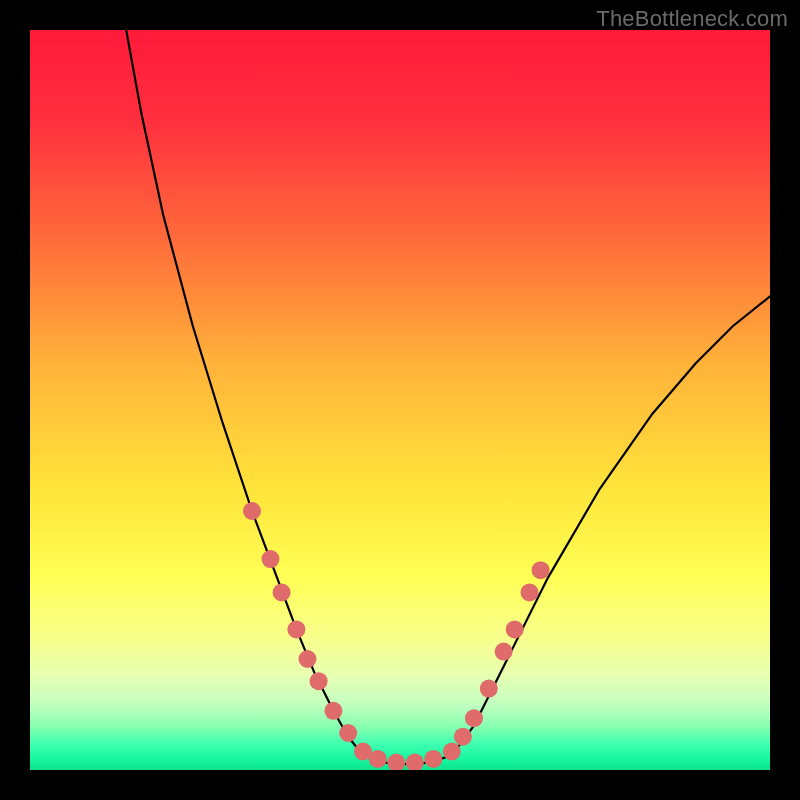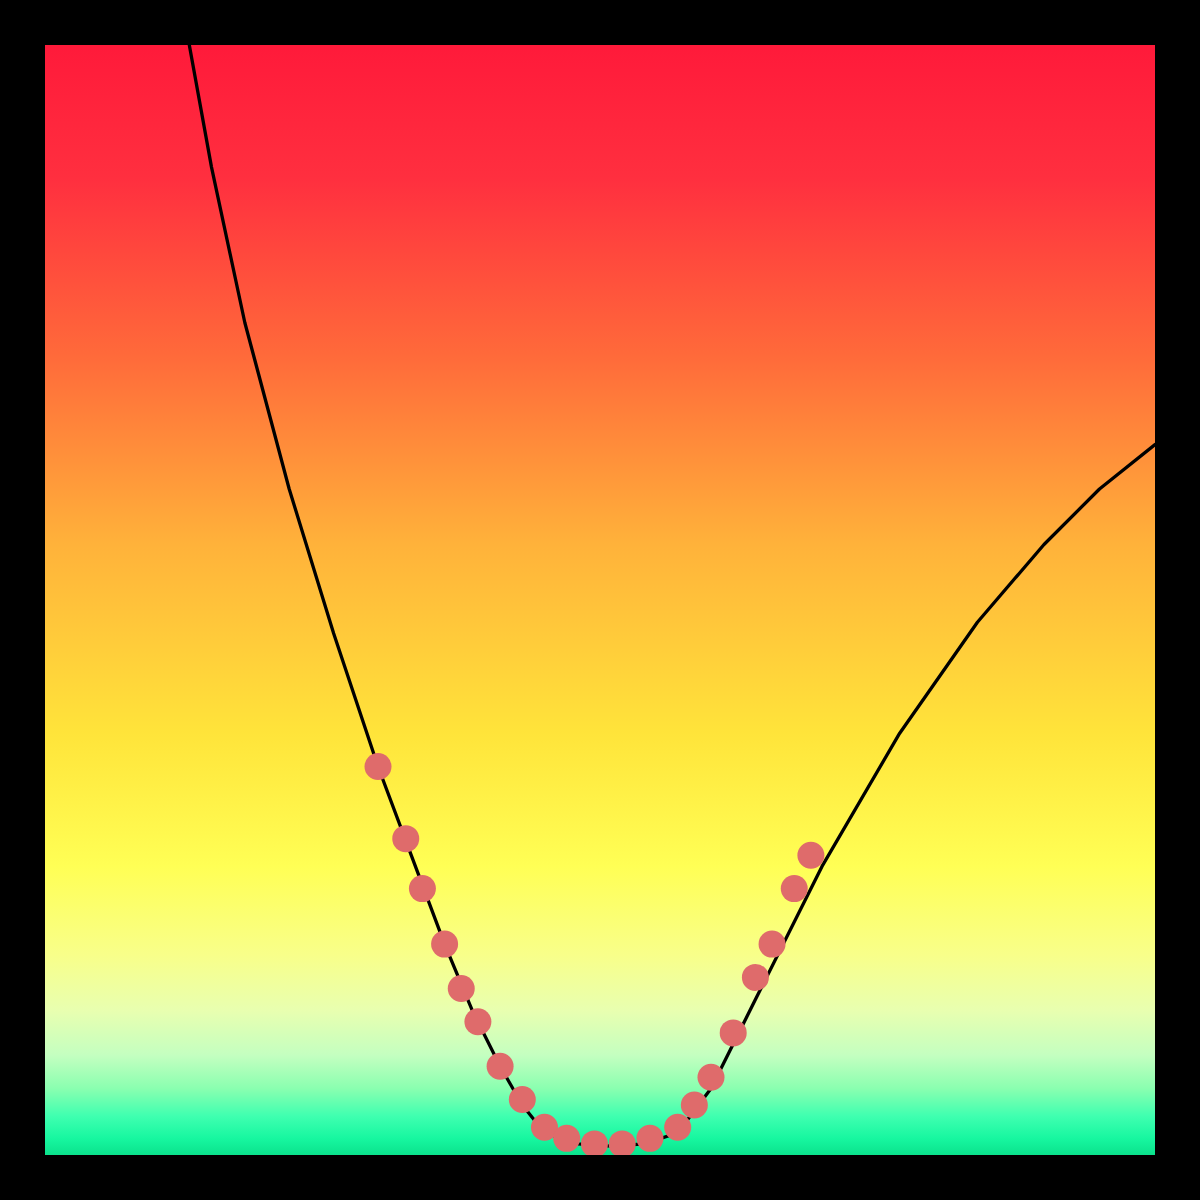--- a/index.html
+++ b/index.html
@@ -50,20 +50,21 @@
     top: 0;
     width: 100%;
     height: 100%;
     z-index: 5;
   }
 </style>
 </head>
 <body>
 
 <div class="frame">
+  <div class="watermark">TheBottleneck.com</div>
   <div class="plot">
     <svg class="gradient" viewBox="0 0 100 100" preserveAspectRatio="none">
       <defs>
         <linearGradient id="bg" x1="0" y1="0" x2="0" y2="1">
             <stop offset="0.00%" stop-color="#ff1a3a"></stop>
             <stop offset="12.00%" stop-color="#ff2f3f"></stop>
             <stop offset="28.00%" stop-color="#ff6a3a"></stop>
             <stop offset="45.00%" stop-color="#ffb23a"></stop>
             <stop offset="62.00%" stop-color="#ffe43a"></stop>
             <stop offset="74.00%" stop-color="#ffff55"></stop>

